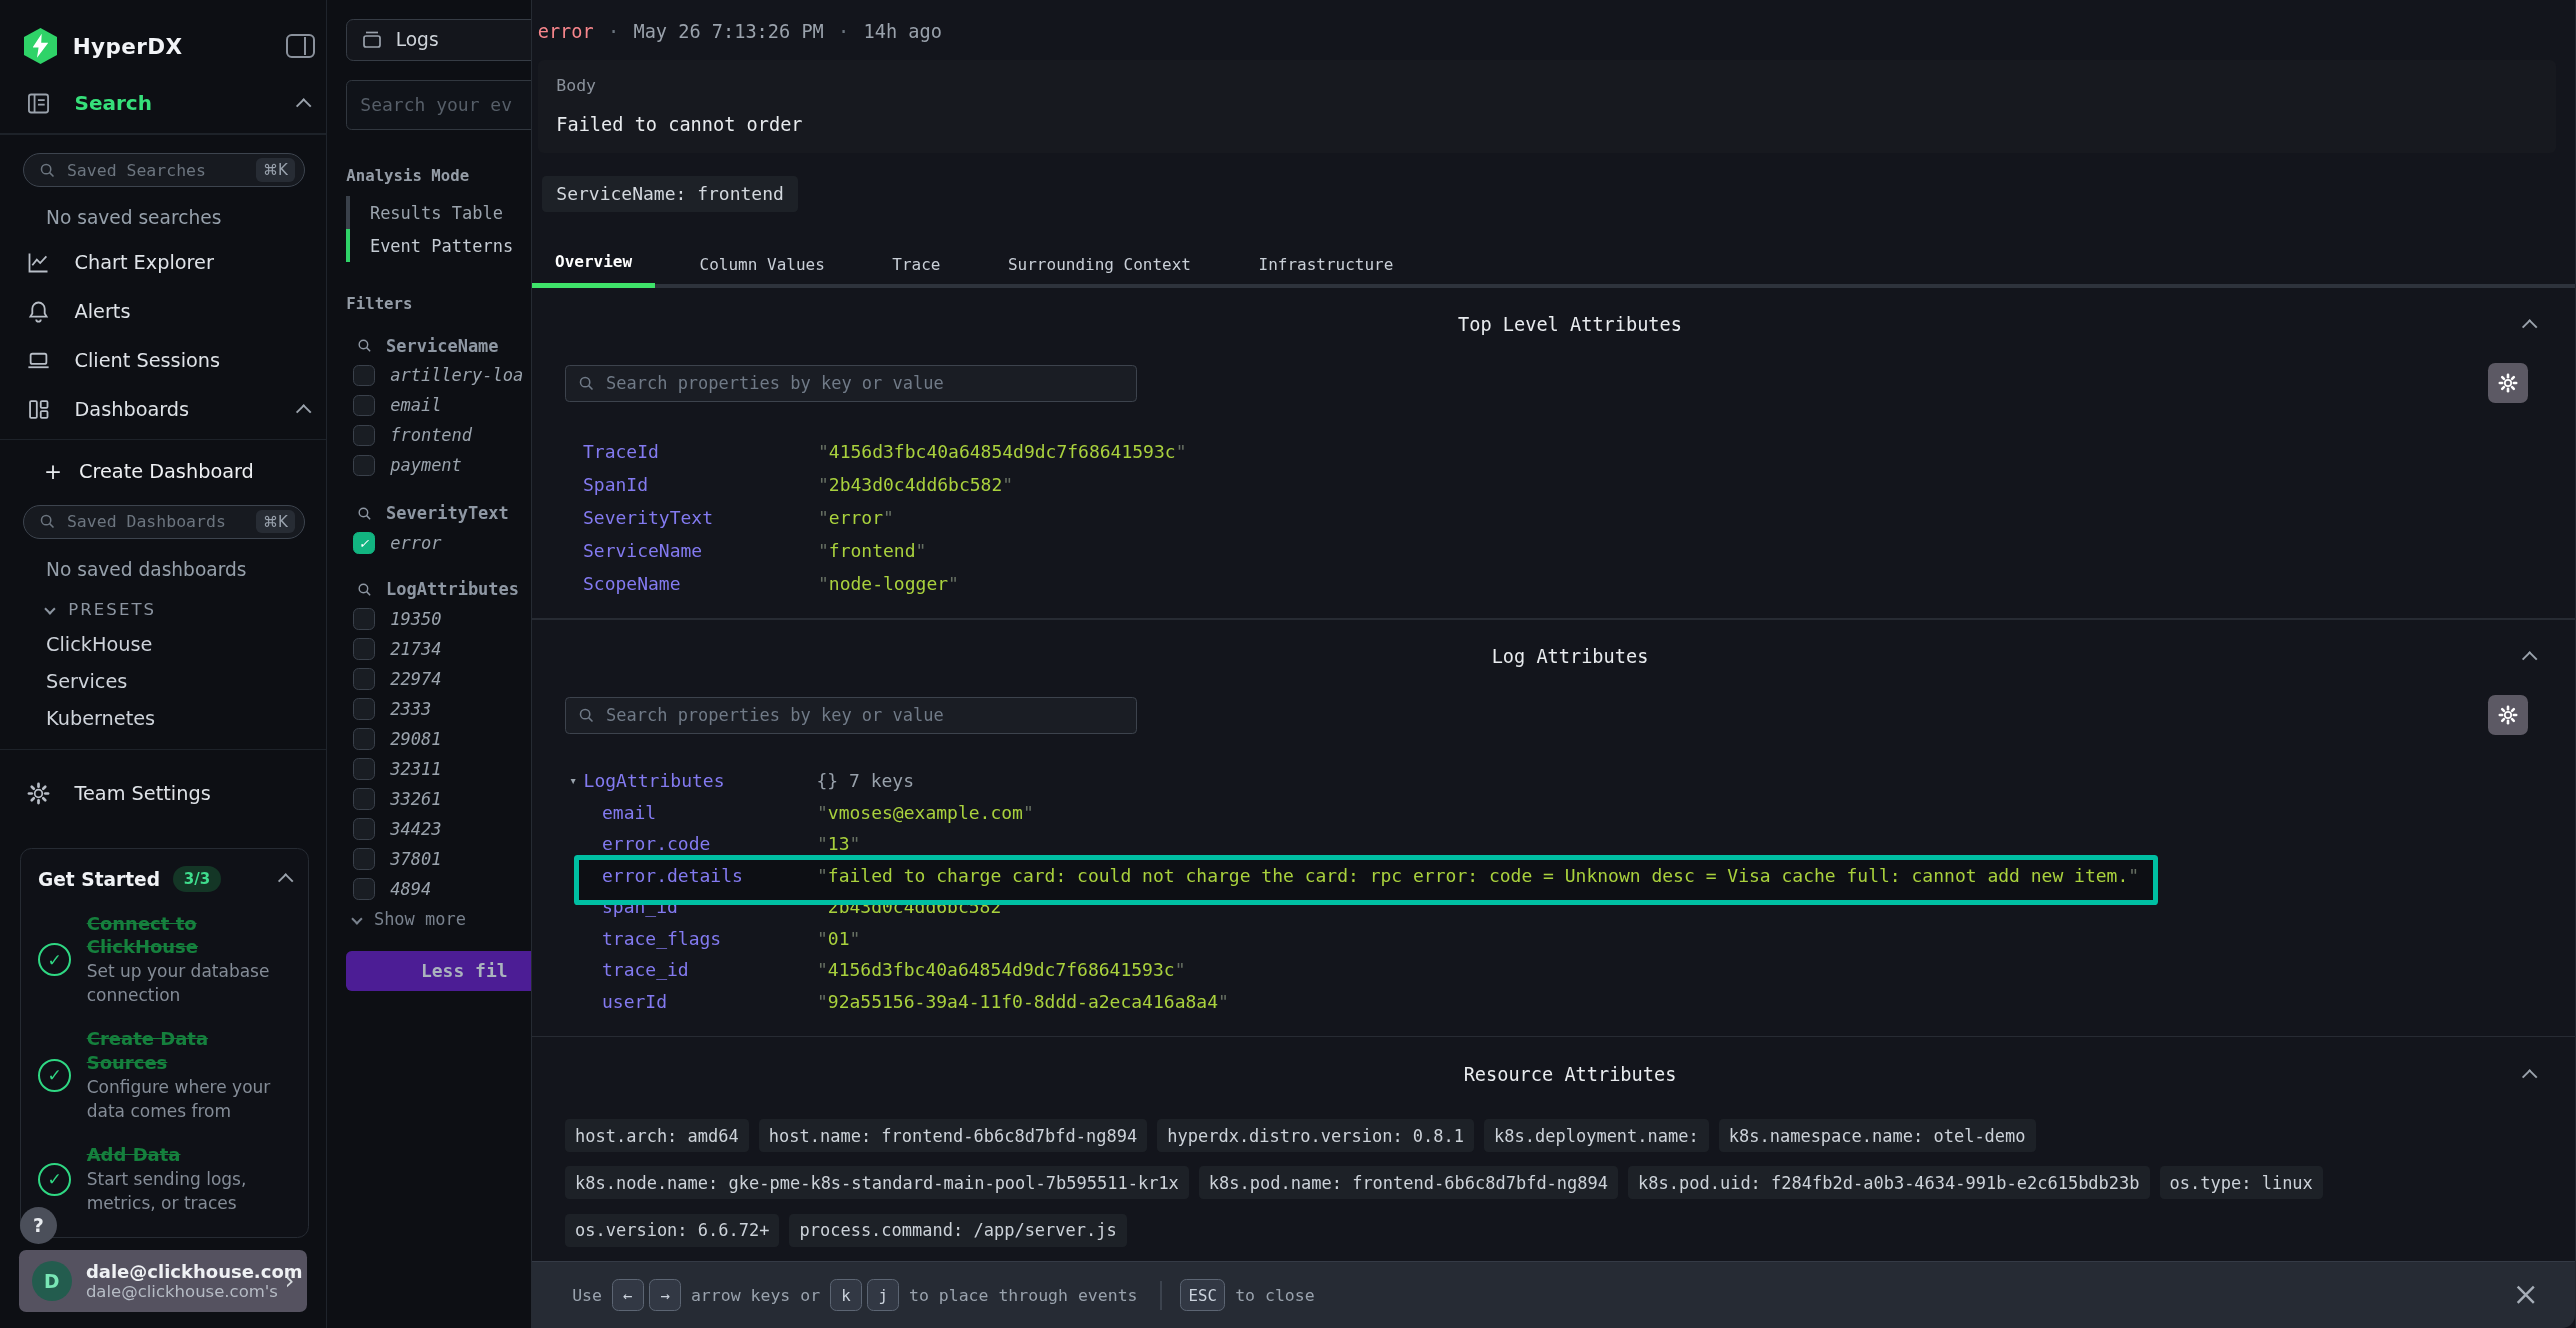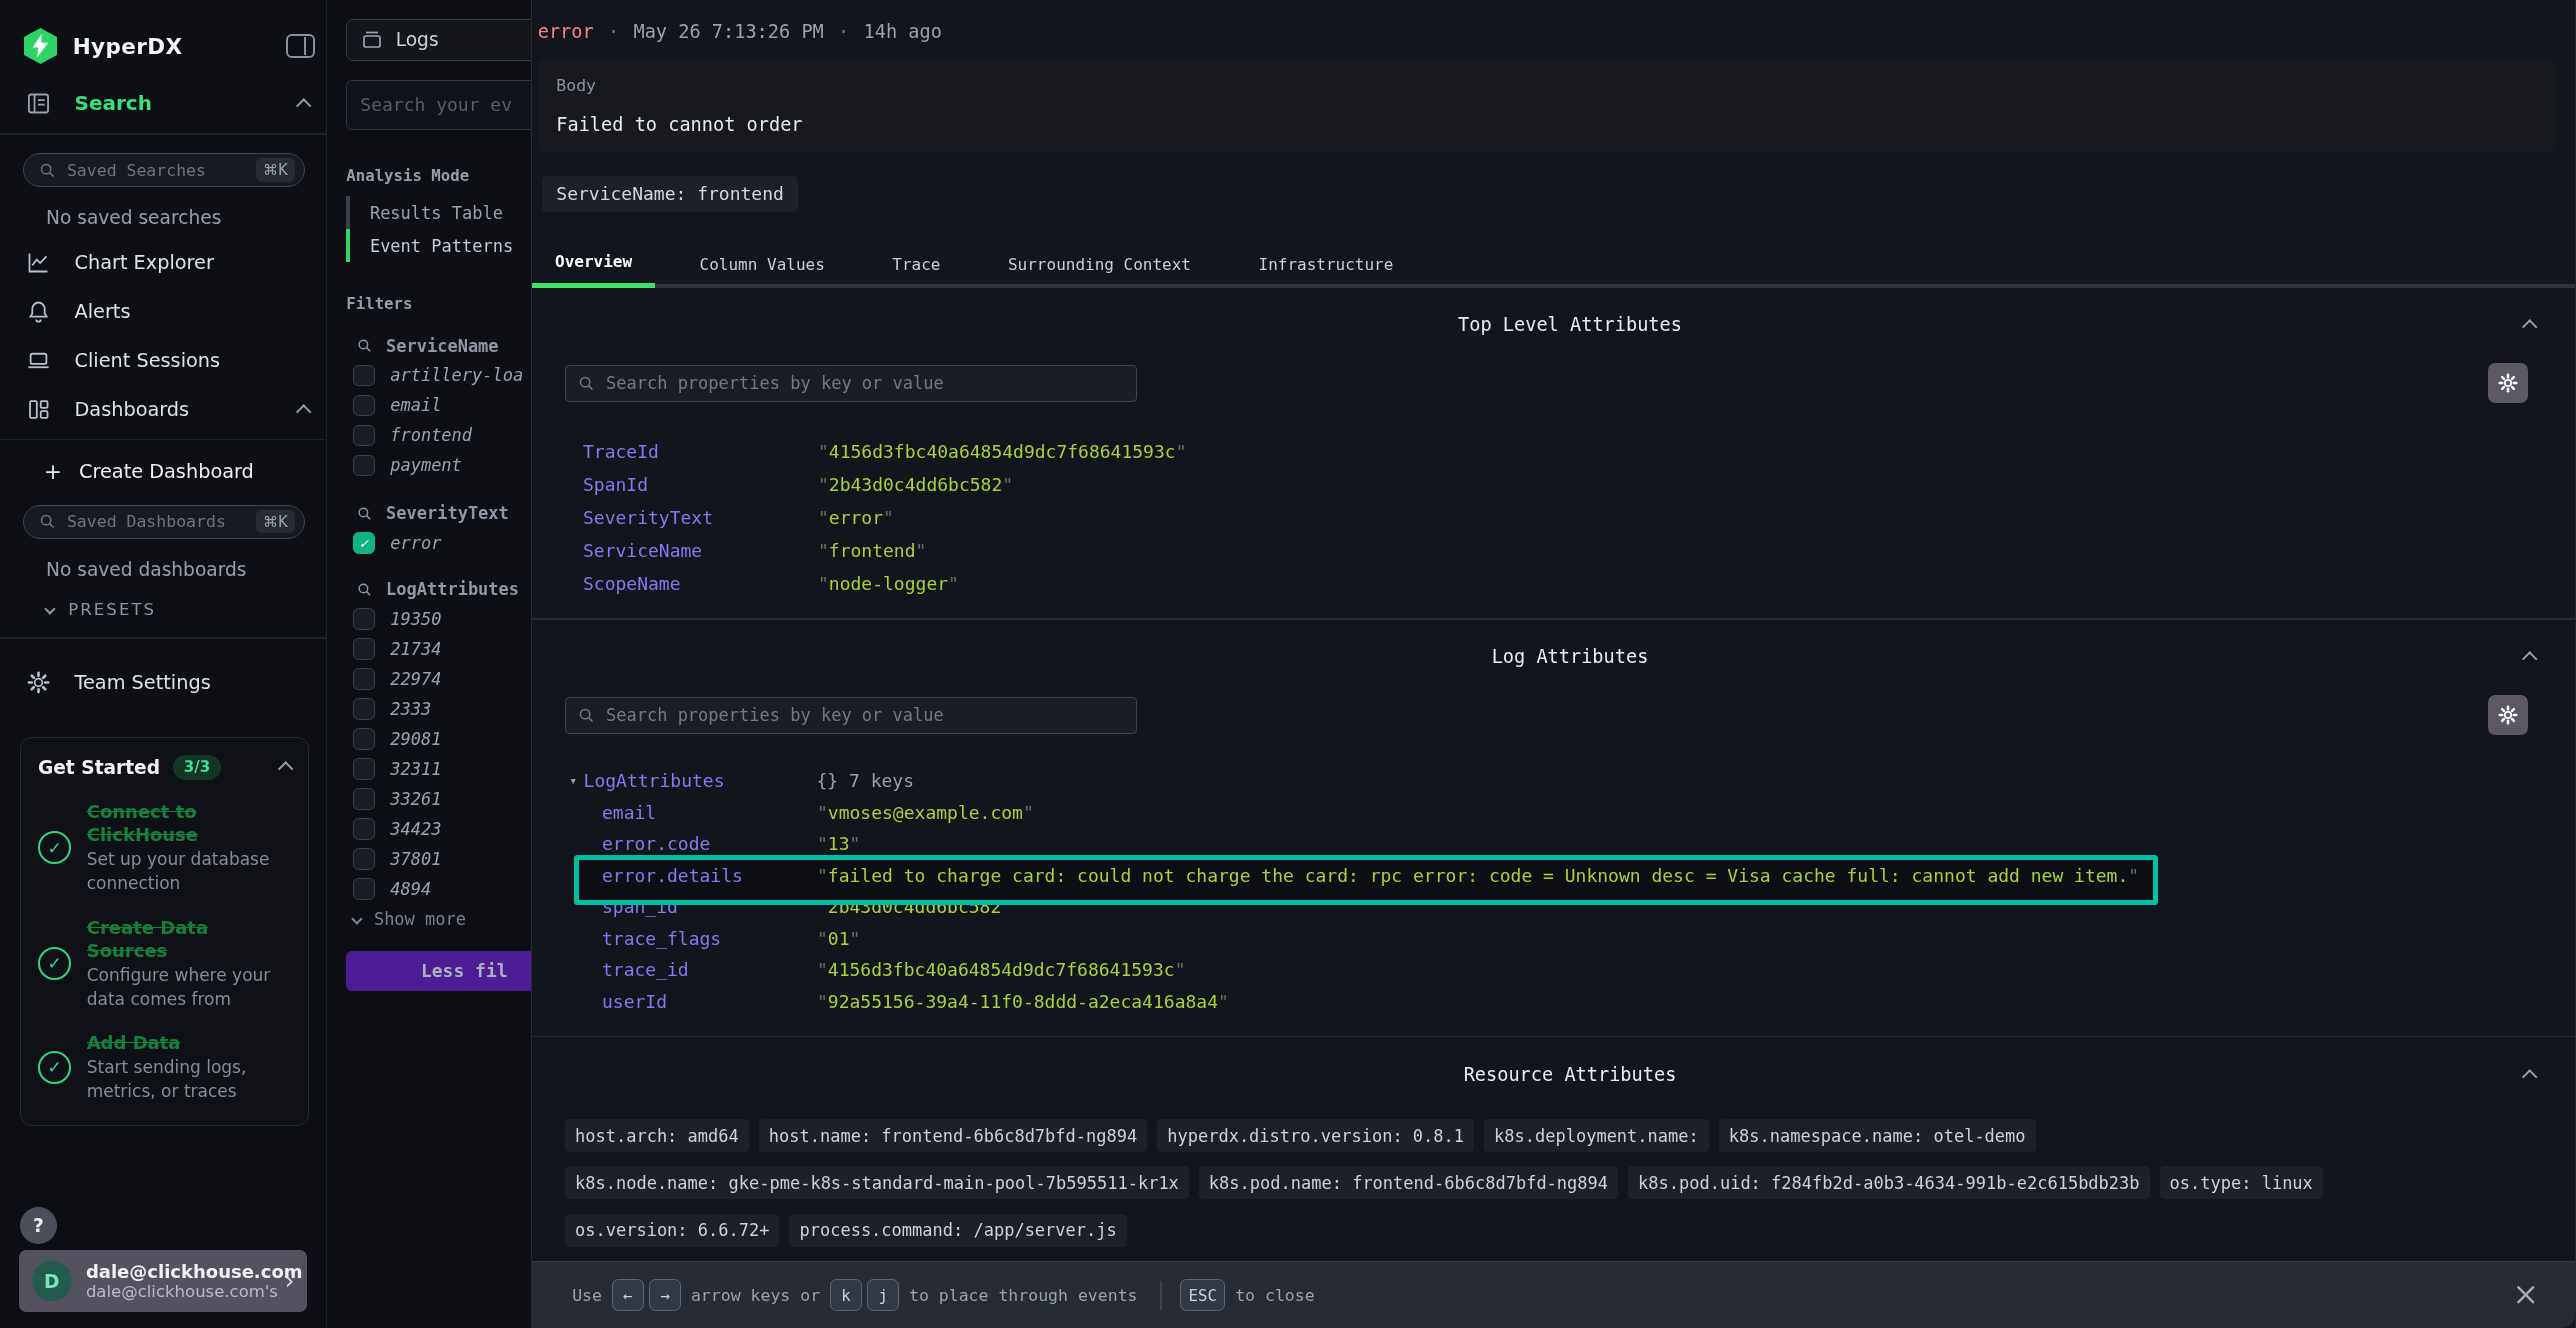--- a/index.html
+++ b/index.html
@@ -254,20 +254,25 @@
         </svg>
       <input type="text" placeholder="Saved Dashboards" style="">
       <span class="kbd-chip">⌘K</span>
     </div>
     <div class="muted">No saved dashboards</div>
 
     <div class="presets-row">
       <span class="chev down sm" style="border-color:#8c95a1"></span>
       <span class="presets-lbl">PRESETS</span>
     </div>
+    <div>
+      <div class="preset-item">ClickHouse</div>
+        <div class="preset-item">Services</div>
+        <div class="preset-item">Kubernetes</div>
+    </div>
     <div class="divider" style="margin-top:18.6px"></div>
 
     <div class="nav-item" style="margin-top:29px">
       <span class="nav-icon">
         <svg class="ic" width="27" height="27" viewBox="0 0 24 24" fill="none" stroke="#b8bec7" stroke-width="1.6">
             <circle cx="12" cy="12" r="3.4"></circle>
             <g stroke-width="2.4" stroke-linecap="round">
               <line x1="12" y1="3.5" x2="12" y2="6"></line>
               <line x1="12" y1="18" x2="12" y2="20.5"></line>
               <line x1="3.5" y1="12" x2="6" y2="12"></line>

